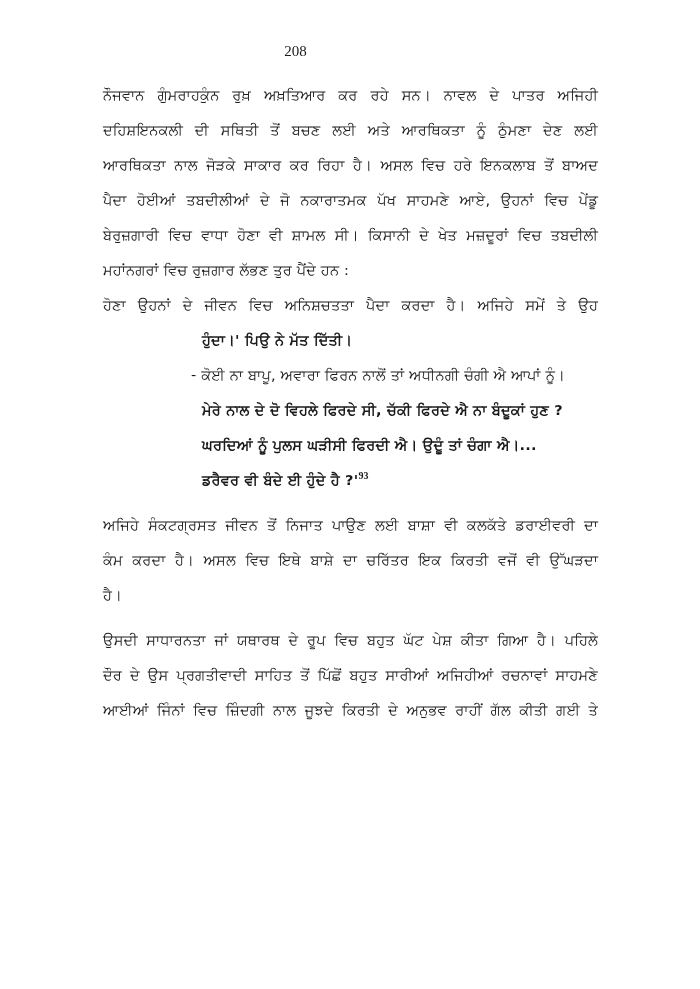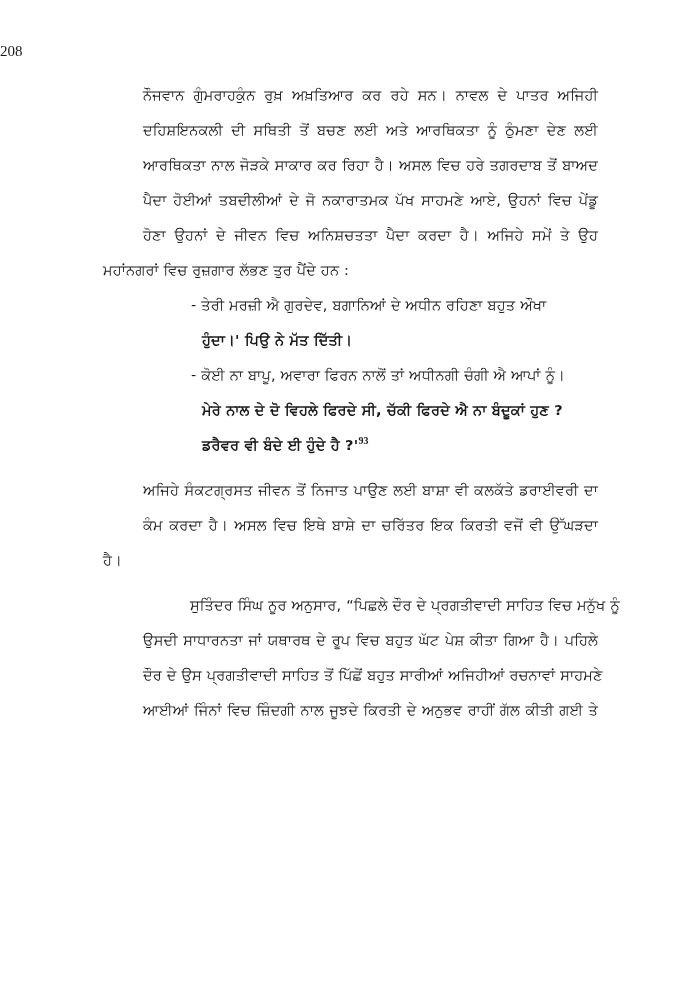--- a/index.html
+++ b/index.html
@@ -12,21 +12,21 @@
       height: 989px;
       position: relative;
       overflow: hidden;
       color: #1a1a1a;
     }
     .page-number {
       position: absolute;
       top: 43px;
       left: 0;
       width: 591px;
-      text-align: left;
+      text-align: center;
       font-family: "Liberation Serif", "DejaVu Serif", serif;
       font-size: 15px;
     }
     .content {
       position: absolute;
       left: 103px;
       width: 495px;
       top: 78px;
       font-family: "DejaVu Sans", "Liberation Sans", sans-serif;
       font-size: 14.5px;
@@ -34,21 +34,20 @@
     }
     .line {
       height: 35px;
       line-height: 35px;
       white-space: nowrap;
       letter-spacing: 0.2px;
     }
     .justify {
       text-align: justify;
       text-align-last: justify;
-      margin-left: 40px;
     }
     .quote-block .line {
       padding-left: 88px;
     }
     .quote-block .cont {
       padding-left: 99px;
       font-weight: bold;
     }
     .indent {
       padding-left: 47px;
@@ -65,44 +64,44 @@
 </head>
 <body>
 
 <div class="page-number">208</div>
 
 <div class="content">
 
   <div>
     <div class="line justify">ਨੌਜਵਾਨ ਗੁੰਮਰਾਹਕੁੰਨ ਰੁਖ਼ ਅਖ਼ਤਿਆਰ ਕਰ ਰਹੇ ਸਨ। ਨਾਵਲ ਦੇ ਪਾਤਰ ਅਜਿਹੀ</div>
     <div class="line justify">ਦਹਿਸ਼ਇਨਕਲੀ ਦੀ ਸਥਿਤੀ ਤੋਂ ਬਚਣ ਲਈ ਅਤੇ ਆਰਥਿਕਤਾ ਨੂੰ ਠੁੰਮਣਾ ਦੇਣ ਲਈ</div>
-    <div class="line justify">ਆਰਥਿਕਤਾ ਨਾਲ ਜੋੜਕੇ ਸਾਕਾਰ ਕਰ ਰਿਹਾ ਹੈ। ਅਸਲ ਵਿਚ ਹਰੇ ਤਗਰਦਾਬ ਤੋਂ ਬਾਅਦ</div>
+    <div class="line justify">ਆਰਥਿਕਤਾ ਨਾਲ ਜੋੜਕੇ ਸਾਕਾਰ ਕਰ ਰਿਹਾ ਹੈ। ਅਸਲ ਵਿਚ ਹਰੇ ਇਨਕਲਾਬ ਤੋਂ ਬਾਅਦ</div>
     <div class="line justify">ਪੈਦਾ ਹੋਈਆਂ ਤਬਦੀਲੀਆਂ ਦੇ ਜੋ ਨਕਾਰਾਤਮਕ ਪੱਖ ਸਾਹਮਣੇ ਆਏ, ਉਹਨਾਂ ਵਿਚ ਪੇਂਡੂ</div>
+    <div class="line justify">ਬੇਰੁਜ਼ਗਾਰੀ ਵਿਚ ਵਾਧਾ ਹੋਣਾ ਵੀ ਸ਼ਾਮਲ ਸੀ। ਕਿਸਾਨੀ ਦੇ ਖੇਤ ਮਜ਼ਦੂਰਾਂ ਵਿਚ ਤਬਦੀਲੀ</div>
+    <div class="line">ਮਹਾਂਨਗਰਾਂ ਵਿਚ ਰੁਜ਼ਗਾਰ ਲੱਭਣ ਤੁਰ ਪੈਂਦੇ ਹਨ :</div>
     <div class="line justify">ਹੋਣਾ ਉਹਨਾਂ ਦੇ ਜੀਵਨ ਵਿਚ ਅਨਿਸ਼ਚਤਤਾ ਪੈਦਾ ਕਰਦਾ ਹੈ। ਅਜਿਹੇ ਸਮੇਂ ਤੇ ਉਹ</div>
-    <div class="line">ਮਹਾਂਨਗਰਾਂ ਵਿਚ ਰੁਜ਼ਗਾਰ ਲੱਭਣ ਤੁਰ ਪੈਂਦੇ ਹਨ :</div>
   </div>
 
   <div class="quote-block">
-    <div class="line">- ਤੇਰੀ ਮਰਜ਼ੀ ਐ ਗੁਰਦੇਵ, ਬਗਾਨਿਆਂ ਦੇ ਅਧੀਨ ਰਹਿਣਾ ਬਹੁਤ ਔਖਾ</div>
     <div class="line cont">ਹੁੰਦਾ।' ਪਿਉ ਨੇ ਮੱਤ ਦਿੱਤੀ।</div>
     <div class="line">- ਕੋਈ ਨਾ ਬਾਪੂ, ਅਵਾਰਾ ਫਿਰਨ ਨਾਲੋਂ ਤਾਂ ਅਧੀਨਗੀ ਚੰਗੀ ਐ ਆਪਾਂ ਨੂੰ।</div>
     <div class="line cont">ਮੇਰੇ ਨਾਲ ਦੇ ਦੋ ਵਿਹਲੇ ਫਿਰਦੇ ਸੀ, ਚੱਕੀ ਫਿਰਦੇ ਐ ਨਾ ਬੰਦੂਕਾਂ ਹੁਣ ?</div>
+    <div class="line cont">ਘਰਦਿਆਂ ਨੂੰ ਪੁਲਸ ਘੜੀਸੀ ਫਿਰਦੀ ਐ। ਉਦੂੰ ਤਾਂ ਚੰਗਾ ਐ।...</div>
     <div class="line cont"><span>ਡਰੈਵਰ ਵੀ ਬੰਦੇ ਈ ਹੁੰਦੇ ਹੈ ?'</span><sup>93</sup></div>
   </div>
 
   <div class="gap"></div>
 
   <div>
     <div class="line justify">ਅਜਿਹੇ ਸੰਕਟਗ੍ਰਸਤ ਜੀਵਨ ਤੋਂ ਨਿਜਾਤ ਪਾਉਣ ਲਈ ਬਾਸ਼ਾ ਵੀ ਕਲਕੱਤੇ ਡਰਾਈਵਰੀ ਦਾ</div>
     <div class="line justify">ਕੰਮ ਕਰਦਾ ਹੈ। ਅਸਲ ਵਿਚ ਇਥੇ ਬਾਸ਼ੇ ਦਾ ਚਰਿੱਤਰ ਇਕ ਕਿਰਤੀ ਵਜੋਂ ਵੀ ਉੱਘੜਦਾ</div>
     <div class="line">ਹੈ।</div>
   </div>
 
   <div class="gap"></div>
 
   <div>
-    <div class="line justify indent">ਸੁਤਿੰਦਰ ਸਿੰਘ ਨੂਰ ਅਨੁਸਾਰ, “ਪਿਛਲੇ ਦੌਰ ਦੇ ਪ੍ਰਗਤੀਵਾਦੀ ਸਾਹਿਤ ਵਿਚ ਮਨੁੱਖ ਨੂੰ</div>
     <div class="line justify">ਉਸਦੀ ਸਾਧਾਰਨਤਾ ਜਾਂ ਯਥਾਰਥ ਦੇ ਰੂਪ ਵਿਚ ਬਹੁਤ ਘੱਟ ਪੇਸ਼ ਕੀਤਾ ਗਿਆ ਹੈ। ਪਹਿਲੇ</div>
     <div class="line justify">ਦੌਰ ਦੇ ਉਸ ਪ੍ਰਗਤੀਵਾਦੀ ਸਾਹਿਤ ਤੋਂ ਪਿੱਛੋਂ ਬਹੁਤ ਸਾਰੀਆਂ ਅਜਿਹੀਆਂ ਰਚਨਾਵਾਂ ਸਾਹਮਣੇ</div>
     <div class="line justify">ਆਈਆਂ ਜਿੰਨਾਂ ਵਿਚ ਜ਼ਿੰਦਗੀ ਨਾਲ ਜੂਝਦੇ ਕਿਰਤੀ ਦੇ ਅਨੁਭਵ ਰਾਹੀਂ ਗੱਲ ਕੀਤੀ ਗਈ ਤੇ</div>
   </div>
 
 </div>
 
 </body></html>

